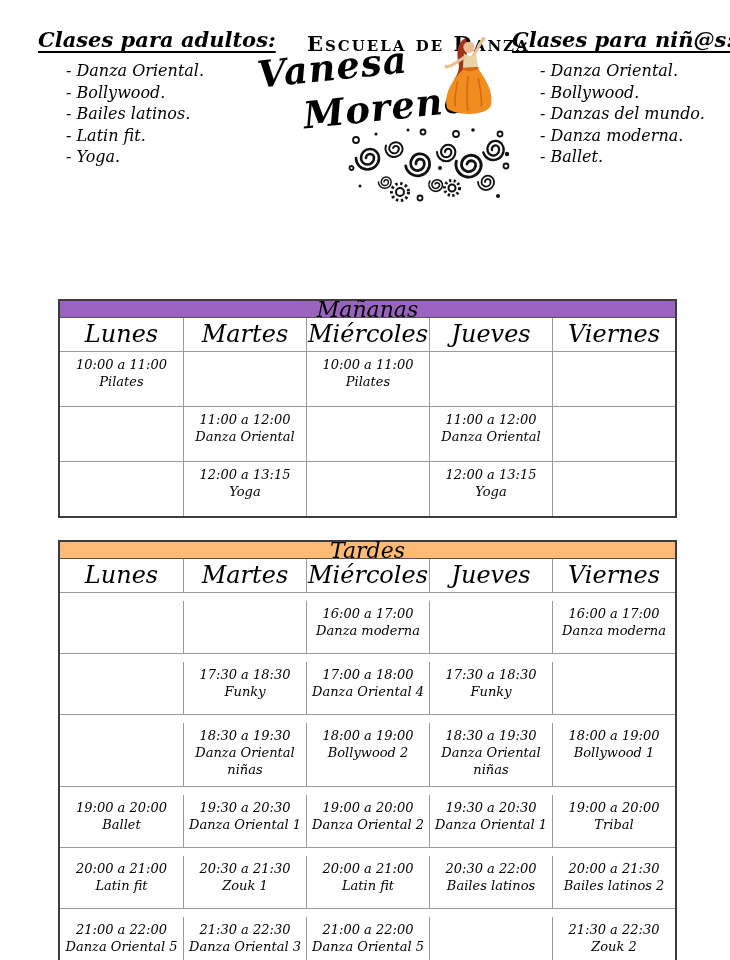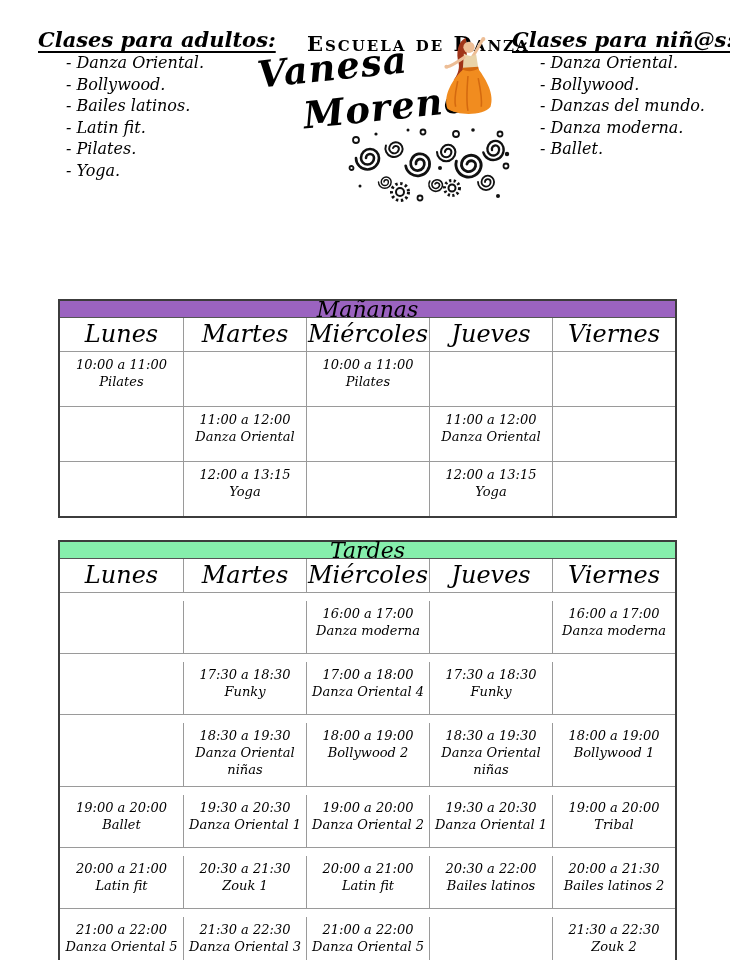--- a/index.html
+++ b/index.html
@@ -15,21 +15,21 @@
   }
   
   .class-list{position:absolute;}
   .adults{left:38px; top:27px; width:215px;}
   .kids{left:512px; top:27px; width:205px;}
   .list-title{
     font-size:21px; font-weight:600;
     text-decoration:underline; text-underline-offset:4px;
     white-space:nowrap;
   }
-  .class-items{list-style:none; margin-top:0; margin-left:28px;}
+  .class-items{list-style:none; margin-top:8px; margin-left:28px;}
   .class-items li{font-size:16px; line-height:21.5px; white-space:nowrap;}
   
   .logo{position:absolute; left:255px; top:15px; width:255px; height:195px;}
   .logo-school{
     position:absolute; left:52px; top:16px;
     font-style:normal; font-variant-caps:small-caps; font-weight:600;
     font-size:21px; letter-spacing:2px; white-space:nowrap;
   }
   .logo-name1,.logo-name2{
     position:absolute; font-weight:700; font-size:37px; letter-spacing:1px;
@@ -72,21 +72,20 @@
 
 <div class="page">
 
   <div class="class-list adults">
     <div class="list-title">Clases para adultos:</div>
     <ul class="class-items" id="adults-items">
         <li>- Danza Oriental.</li>
         <li>- Bollywood.</li>
         <li>- Bailes latinos.</li>
         <li>- Latin fit.</li>
-        <li>- Pilates.</li>
         <li>- Yoga.</li>
       </ul>
   </div>
 
   <div class="class-list kids">
     <div class="list-title">Clases para niñ@s:</div>
     <ul class="class-items" id="kids-items">
         <li>- Danza Oriental.</li>
         <li>- Bollywood.</li>
         <li>- Danzas del mundo.</li>
@@ -199,21 +198,21 @@
           <div class="sched-cell">
             <div class="cell-time">12:00 a 13:15</div>
             <div class="cell-class">Yoga</div>
           </div>
           <div class="sched-cell"></div>
         </div>
       </div>
   </section>
 
   <section class="sched" id="afternoon-table">
-    <div class="title-band" style="background: #86efac;">Tardes</div>
+    <div class="title-band" style="background: #fdba74;">Tardes</div>
     <div class="days-row">
         <div class="day-cell">Lunes</div>
         <div class="day-cell">Martes</div>
         <div class="day-cell">Miércoles</div>
         <div class="day-cell">Jueves</div>
         <div class="day-cell">Viernes</div>
       </div>
     <div class="table-body">
         <div class="sched-row">
           <div class="sched-cell"></div>

